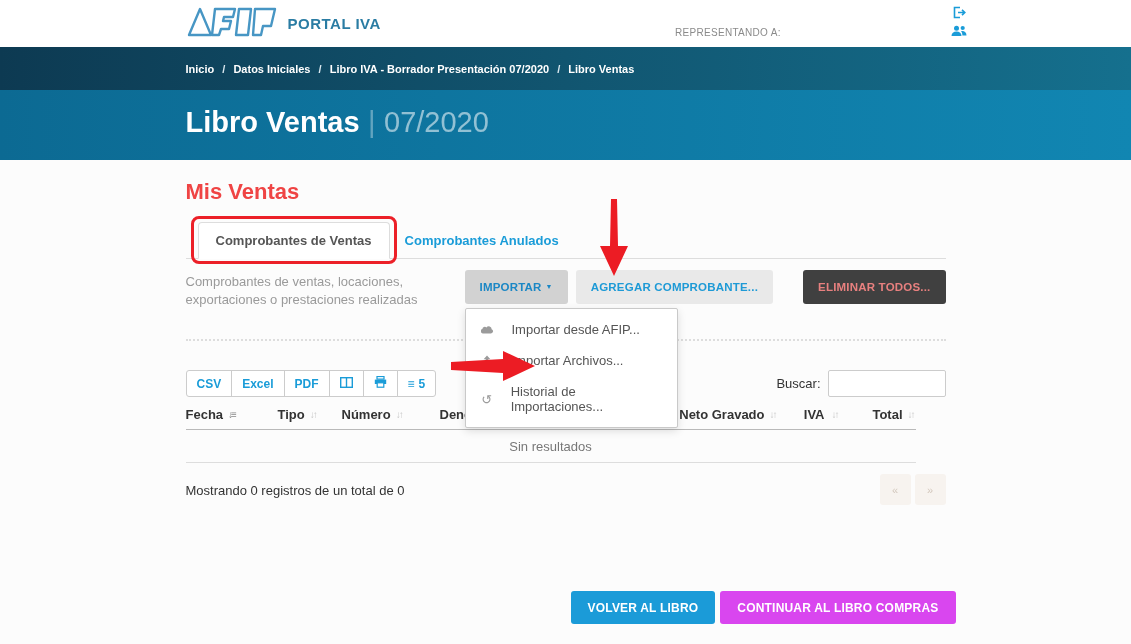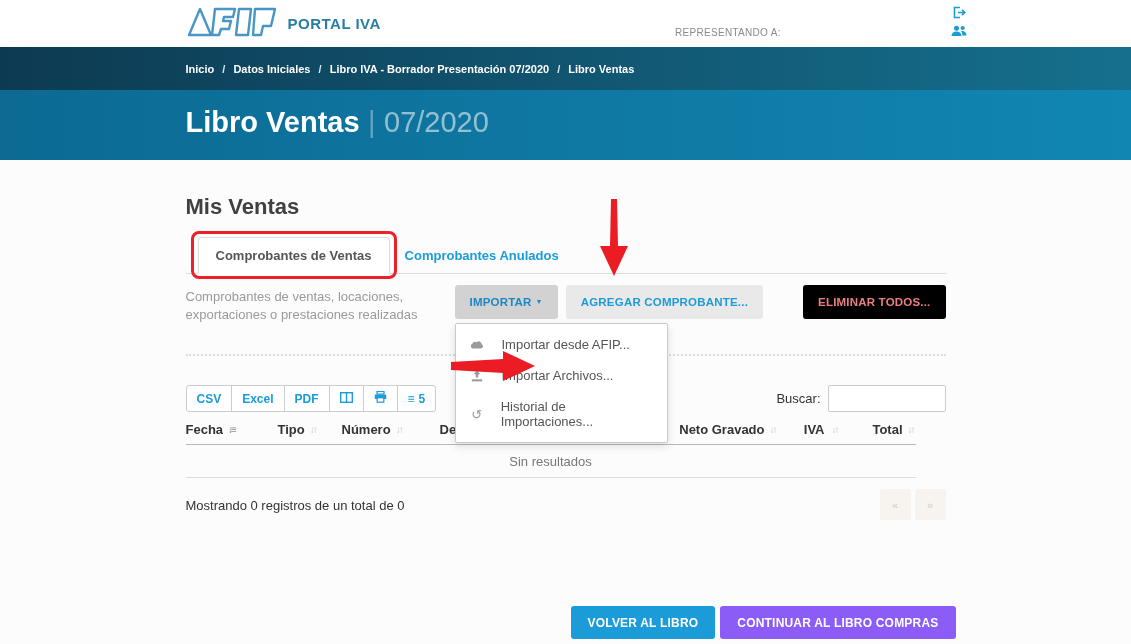--- a/index.html
+++ b/index.html
@@ -25,39 +25,39 @@
 
   
   .banner { height:70px; background:linear-gradient(90deg,#0c6a93,#1186b2); }
   .banner .container { padding-top:16px; }
   .banner-title { font-size:29px; font-weight:bold; color:#fff; }
   .banner-sep { font-size:29px; color:rgba(255,255,255,.35); margin:0 4px; }
   .banner-period { font-size:29px; color:rgba(255,255,255,.55); }
 
   
   .main { background:#fcfcfc; height:484px; }
-  .section-title { padding-top:34px; font-size:22px; font-weight:bold; color:#404040; }
+  .section-title { padding-top:19px; font-size:22px; font-weight:bold; color:#ef4444; }
 
   .tabs { margin-top:17px; border-bottom:1px solid #ddd; display:flex; align-items:flex-end; padding-left:12px; }
   .tab-active-wrap { position:relative; }
   .tab-active { position:relative; background:#fff; border:1px solid #ddd; border-bottom:1px solid #fff;
     margin-bottom:-1px; border-radius:4px 4px 0 0; padding:10px 17px; font-size:13px; font-weight:bold;
     color:#555; cursor:pointer; z-index:2; }
   .tab-annotation { position:absolute; left:-7px; top:-6px; right:-7px; bottom:-6px;
     border:3px solid #ec2028; border-radius:8px; pointer-events:none; z-index:3; }
   .tab-link { padding:10px 15px; font-size:13px; font-weight:bold; color:#1a9cd8; cursor:pointer; }
 
   .controls-row { display:flex; justify-content:space-between; margin-top:11px; }
   .desc { font-size:13px; color:#9a9a9a; line-height:1.35; padding-top:3px; }
   .action-buttons { display:flex; align-items:flex-start; position:relative; }
   .btn-action { height:34px; padding:0 15px; border:none; border-radius:3px; font-size:11.5px;
     font-weight:bold; font-family:inherit; cursor:pointer; letter-spacing:.2px; }
   .btn-import { background:#d2d2d2; color:#1b87c5; }
   .btn-add { background:#e9e9e9; color:#1e9ad6; margin-left:8px; }
-  .btn-delete { background:#000000; color:#e8807f; margin-left:40px; }
+  .btn-delete { background:#404040; color:#e8807f; margin-left:30px; }
   .caret { font-size:7px; margin-left:4px; vertical-align:2px; }
 
   .dropdown { position:absolute; top:38px; left:0; width:213px; background:#fff; border:1px solid #c9c9c9;
     border-radius:2px; box-shadow:0 3px 9px rgba(0,0,0,.13); padding:5px 0; z-index:20; }
   .dropdown-item { display:flex; align-items:center; gap:18px; padding:8px 15px; font-size:13px; color:#555; cursor:pointer; }
   .dd-icon { width:13px; text-align:center; color:#9b9b9b; font-size:13px; line-height:0; }
   .history-glyph { font-size:13px; line-height:1; color:#9b9b9b; }
 
   .dotted { margin-top:31px; border-top:2px dotted #ddd; }
 
@@ -90,21 +90,21 @@
   .summary-row { display:flex; justify-content:space-between; margin-top:11px; align-items:flex-start; }
   .summary { font-size:13px; color:#333; padding-top:9px; }
   .pager { display:flex; gap:4px; }
   .pager-btn { width:31px; height:31px; background:#f7f3ef; color:#d3c8bd; border:none; border-radius:3px;
     font-size:11px; font-family:inherit; cursor:pointer; }
 
   .footer-row { display:flex; justify-content:flex-end; gap:5px; margin-top:86px; margin-right:-10px; }
   .btn-footer { height:33px; padding:0 17px; border:none; border-radius:3px; color:#fff; font-size:12px;
     font-weight:bold; font-family:inherit; cursor:pointer; letter-spacing:.2px; }
   .btn-back { background:#1b9bd8; }
-  .btn-continue { background:#8b5cf6; }
+  .btn-continue { background:#d946ef; }
 
   .annot { position:absolute; z-index:30; pointer-events:none; line-height:0; }
   .annot-v { left:597px; top:199px; }
   .annot-h { left:451px; top:349px; }
 </style>
 </head>
 <body>
 
 <div class="page">
 

